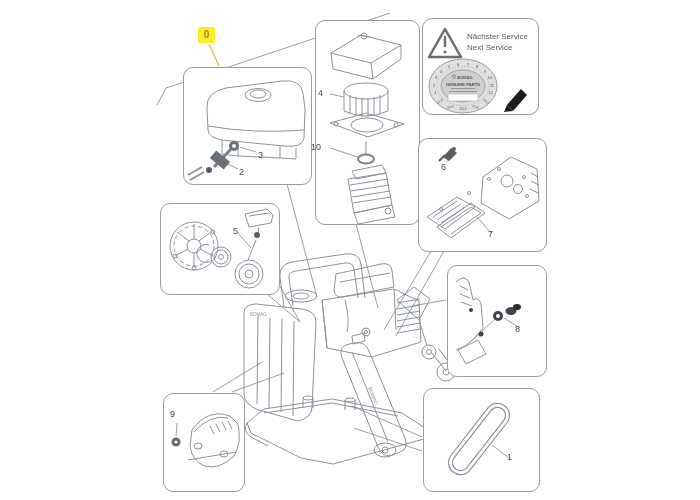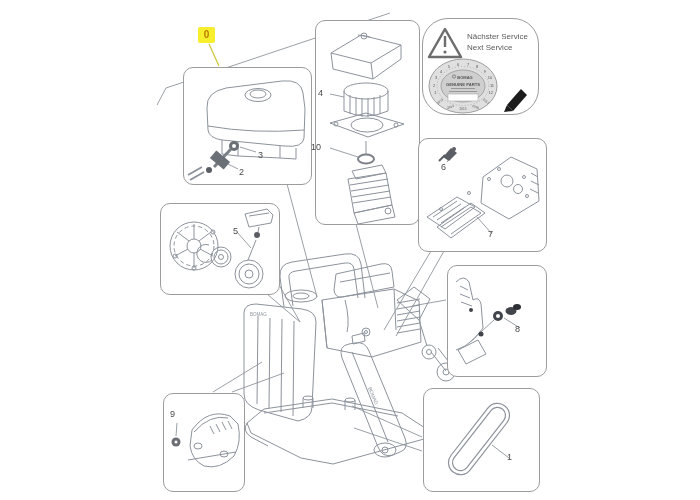--- a/index.html
+++ b/index.html
@@ -158,21 +158,21 @@
         <path d="M34,164 L72,158 M35,170 L73,164 M36,176 L74,170 M37,182 L75,176"></path>
         <path d="M38,192 L76,184 L79,196 L42,203 Z"></path>
         <circle cx="72" cy="190" r="3"></circle>
 
         <line x1="14" y1="73" x2="28" y2="76" stroke="#9aa0a6"></line>
         <line x1="14" y1="127" x2="42" y2="136" stroke="#9aa0a6"></line>
       </g>
     </svg>
   </div>
 
-  <div class="pbox" style="left:422px;top:18px;width:115px;height:95px;border-radius:26px;">
+  <div class="pbox" style="left:422px;top:18px;width:115px;height:95px;">
     <svg width="115" height="95" viewBox="0 0 115 95">
       <g>
         <path d="M22,10 L38,38 L6,38 Z" fill="none" stroke="#6d6d6d" stroke-width="2.5" stroke-linejoin="round"></path>
         <rect x="20.8" y="17" width="2.4" height="11" fill="#6d6d6d"></rect>
         <circle cx="22" cy="33" r="1.6" fill="#6d6d6d"></circle>
       </g>
       <text x="44" y="20" class="svc-title">Nächster Service</text>
       <text x="44" y="31" class="svc-title">Next Service</text>
 
       <g>

